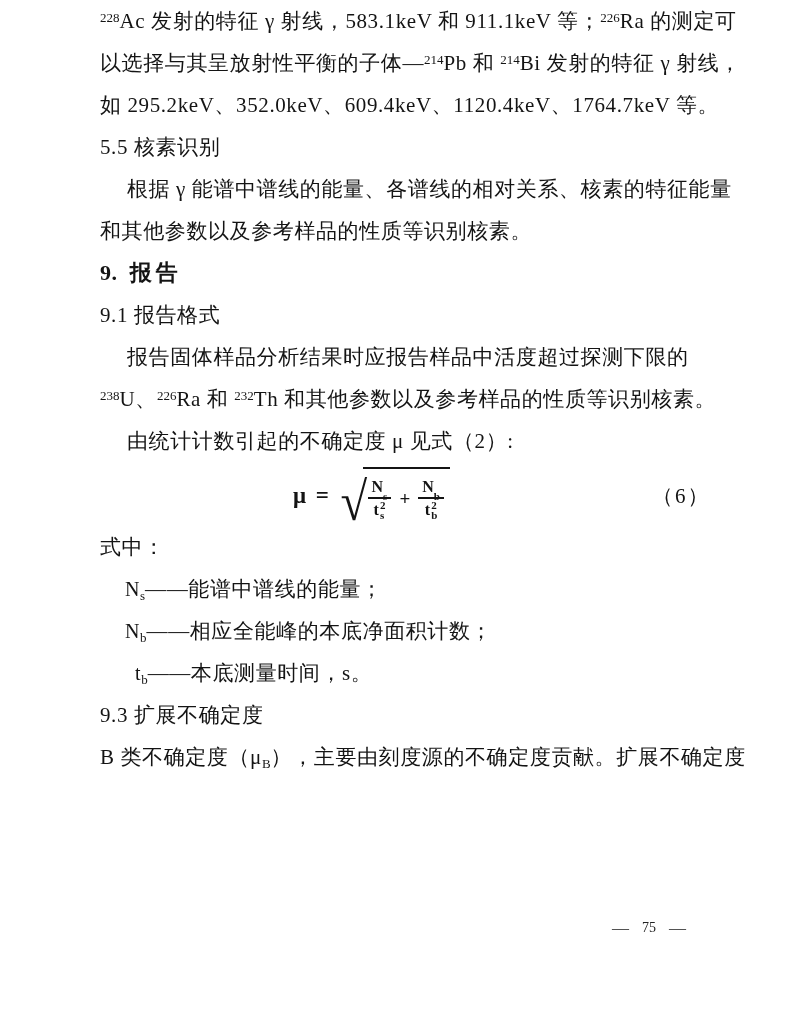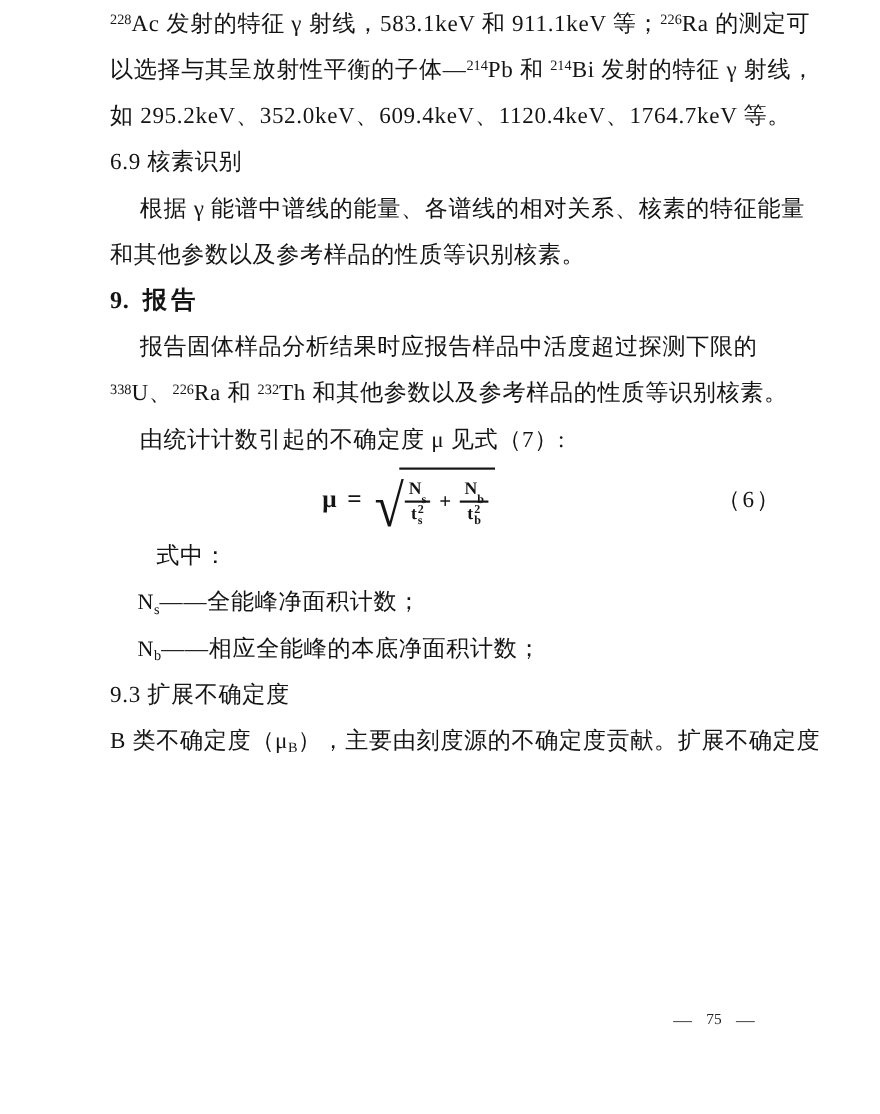--- a/index.html
+++ b/index.html
@@ -58,30 +58,31 @@
 </head>
 <body>
 
 <div class="page">
   <div class="doc">
 
     <div class="line"><sup>228</sup><span>Ac 发射的特征 γ 射线，583.1keV 和 911.1keV 等；</span><sup>226</sup><span>Ra 的测定可</span></div>
     <div class="line"><span>以选择与其呈放射性平衡的子体—</span><sup>214</sup><span>Pb 和 </span><sup>214</sup><span>Bi 发射的特征 γ 射线，</span></div>
     <div class="line"><span>如 295.2keV、352.0keV、609.4keV、1120.4keV、1764.7keV 等。</span></div>
 
-    <div class="line heading">6.9 核素识别</div>
+    <div class="line heading">5.5 核素识别</div>
     <div class="line indent"><span>根据 γ 能谱中谱线的能量、各谱线的相对关系、核素的特征能量</span></div>
     <div class="line"><span>和其他参数以及参考样品的性质等识别核素。</span></div>
 
     <div class="line h9"><span class="h9num">9.</span><span class="h9txt">报告</span></div>
 
+    <div class="line heading">9.1 报告格式</div>
     <div class="line indent"><span>报告固体样品分析结果时应报告样品中活度超过探测下限的</span></div>
-    <div class="line"><sup>338</sup><span>U、</span><sup>226</sup><span>Ra 和 </span><sup>232</sup><span>Th 和其他参数以及参考样品的性质等识别核素。</span></div>
+    <div class="line"><sup>238</sup><span>U、</span><sup>226</sup><span>Ra 和 </span><sup>232</sup><span>Th 和其他参数以及参考样品的性质等识别核素。</span></div>
 
-    <div class="line indent"><span>由统计计数引起的不确定度 μ 见式（7）:</span></div>
+    <div class="line indent"><span>由统计计数引起的不确定度 μ 见式（2）:</span></div>
 
     <div class="formula-row">
       <span class="mu-lhs">μ =</span>
       <span class="sqrt">
         <span class="radical">√</span>
         <span class="radicand">
           <span class="frac">
             <span class="num">
                 <span>N</span>
                 <sub>s</sub>
@@ -106,27 +107,30 @@
                   <span>2</span>
                   <span>b</span>
                 </span>
               </span>
           </span>
         </span>
       </span>
       <span class="eq-no">（6）</span>
     </div>
 
-    <div class="line" style="margin-top:-10px;margin-left:42px;">式中：</div>
+    <div class="line" style="margin-top:-10px;">式中：</div>
 
     <div class="line def-line">
-      <span class="def-sym"><span>N</span><sub>s</sub></span><span>——全能峰净面积计数；</span>
+      <span class="def-sym"><span>N</span><sub>s</sub></span><span>——能谱中谱线的能量；</span>
     </div>
     <div class="line def-line">
       <span class="def-sym"><span>N</span><sub>b</sub></span><span>——相应全能峰的本底净面积计数；</span>
+    </div>
+    <div class="line def-line tvar">
+      <span class="def-sym"><span>t</span><sub>b</sub></span><span>——本底测量时间，s。</span>
     </div>
 
     <div class="line heading">9.3 扩展不确定度</div>
     <div class="line"><span>B 类不确定度（μ</span><sub>B</sub><span>），主要由刻度源的不确定度贡献。扩展不确定度</span></div>
 
   </div>
 
   <div class="footer">
     <span class="dash">—</span>
     <span class="pnum">75</span>

